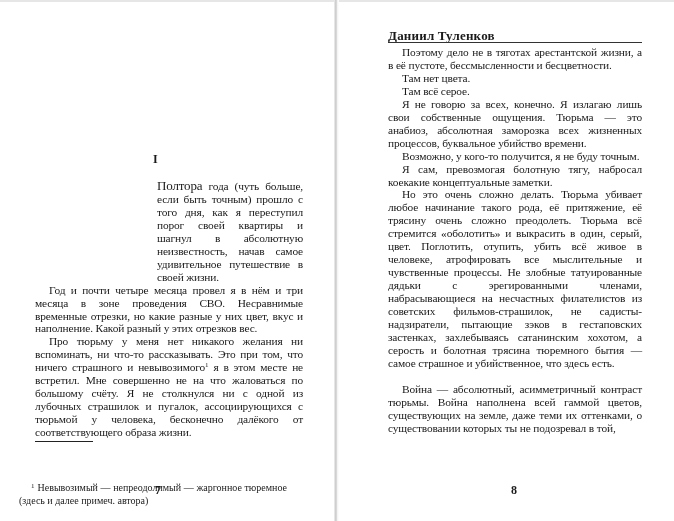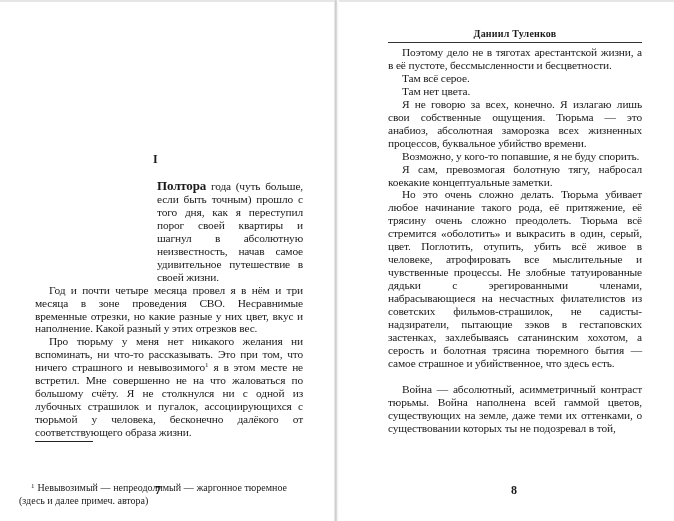--- a/index.html
+++ b/index.html
@@ -8,23 +8,23 @@
   .page { position: absolute; top: 2px; height: 519px; background: #fff; }
   .page-left { left: 0; width: 334px; }
   .page-right { left: 339px; width: 335px; }
   .gutter { position: absolute; left: 334px; top: 0; width: 5px; height: 521px; background: linear-gradient(to right, #f2f2f2 0, #cfcfcf 1.5px, #d8d8d8 2.5px, #f4f4f4 3.5px, #fff 5px); }
   .text { position: absolute; font-family: "Liberation Serif", "DejaVu Serif", serif; font-size: 11.4px; line-height: 12.95px; text-align: justify; letter-spacing: -0.15px; }
   .text p { margin: 0; text-indent: 14px; }
   .text p.noindent { text-indent: 0; }
   .left-text { left: 35px; top: 180px; width: 268px; }
   .right-text { left: 388px; top: 46px; width: 254px; }
   .chapter { position: absolute; left: 153px; top: 152px; font-family: "Liberation Serif", serif; font-weight: bold; font-size: 12px; }
-  .dropcap { font-weight: bold; font-size: 13px; }
+  .dropcap { font-weight: normal; font-size: 13px; }
   .lead { display: block; text-indent: 0; padding-left: 122px; }
-  .header-title { position: absolute; left: 388px; top: 28px; width: 254px; text-align: center; font-family: "Liberation Serif", serif; font-weight: bold; font-size: 10px; letter-spacing: 0.2px; }
+  .header-title { position: absolute; left: 388px; top: 28px; width: 254px; text-align: left; font-family: "Liberation Serif", serif; font-weight: bold; font-size: 13px; letter-spacing: 0.2px; }
   .header-rule { position: absolute; left: 388px; top: 42px; width: 254px; height: 1px; background: #333; }
   .fn-rule { position: absolute; left: 35px; top: 441px; width: 58px; height: 1px; background: #222; }
   .footnote { position: absolute; left: 19px; top: 445px; width: 268px; font-family: "Liberation Serif", serif; font-size: 10px; line-height: 12.5px; text-align: justify; margin-top: 35px; }
   .footnote .fn-num { font-size: 7px; vertical-align: 3px; margin-left: 12px; margin-right: 3px; }
   sup.fnref { font-size: 7px; line-height: 0; vertical-align: 4px; }
   .pagenum { position: absolute; top: 483px; font-family: "Liberation Serif", serif; font-weight: bold; font-size: 12px; }
   .pagenum-left { left: 155px; }
   .pagenum-right { left: 511px; }
   .gap { height: 13px; }
 </style>
@@ -50,23 +50,23 @@
 <div class="fn-rule"></div>
 <div class="footnote"><span class="fn-num">1</span><span>Невывозимый — непреодолимый — жаргонное тюремное (здесь и далее примеч. автора)</span></div>
 
 <div class="pagenum pagenum-left">7</div>
 
 <div class="header-title">Даниил Туленков</div>
 <div class="header-rule"></div>
 
 <div class="text right-text">
   <p>Поэтому дело не в тяготах арестантской жизни, а в её пустоте, бессмысленности и бесцветности.</p>
+  <p>Там нет цвета.</p>
   <p>Там всё серое.</p>
-  <p>Там нет цвета.</p>
   <p>Я не говорю за всех, конечно. Я излагаю лишь свои собственные ощущения. Тюрьма — это анабиоз, абсолютная заморозка всех жизненных процессов, буквальное убийство времени.</p>
-  <p>Возможно, у кого-то попавшие, я не буду спорить.</p>
+  <p>Возможно, у кого-то получится, я не буду точным.</p>
   <p>Я сам, превозмогая болотную тягу, набросал коекакие концептуальные заметки.</p>
   <p>Но это очень сложно делать. Тюрьма убивает любое начинание такого рода, её притяжение, её трясину очень сложно преодолеть. Тюрьма всё стремится «оболотить» и выкрасить в один, серый, цвет. Поглотить, отупить, убить всё живое в человеке, атрофировать все мыслительные и чувственные процессы. Не злобные татуированные дядьки с эрегированными членами, набрасывающиеся на несчастных филателистов из советских фильмов-страшилок, не садисты-надзиратели, пытающие зэков в гестаповских застенках, захлебываясь сатанинским хохотом, а серость и болотная трясина тюремного бытия — самое страшное и убийственное, что здесь есть.</p>
   <div class="gap"></div>
   <p>Война — абсолютный, асимметричный контраст тюрьмы. Война наполнена всей гаммой цветов, существующих на земле, даже теми их оттенками, о существовании которых ты не подозревал в той,</p>
 </div>
 
 <div class="pagenum pagenum-right">8</div>
 
 </body></html>

